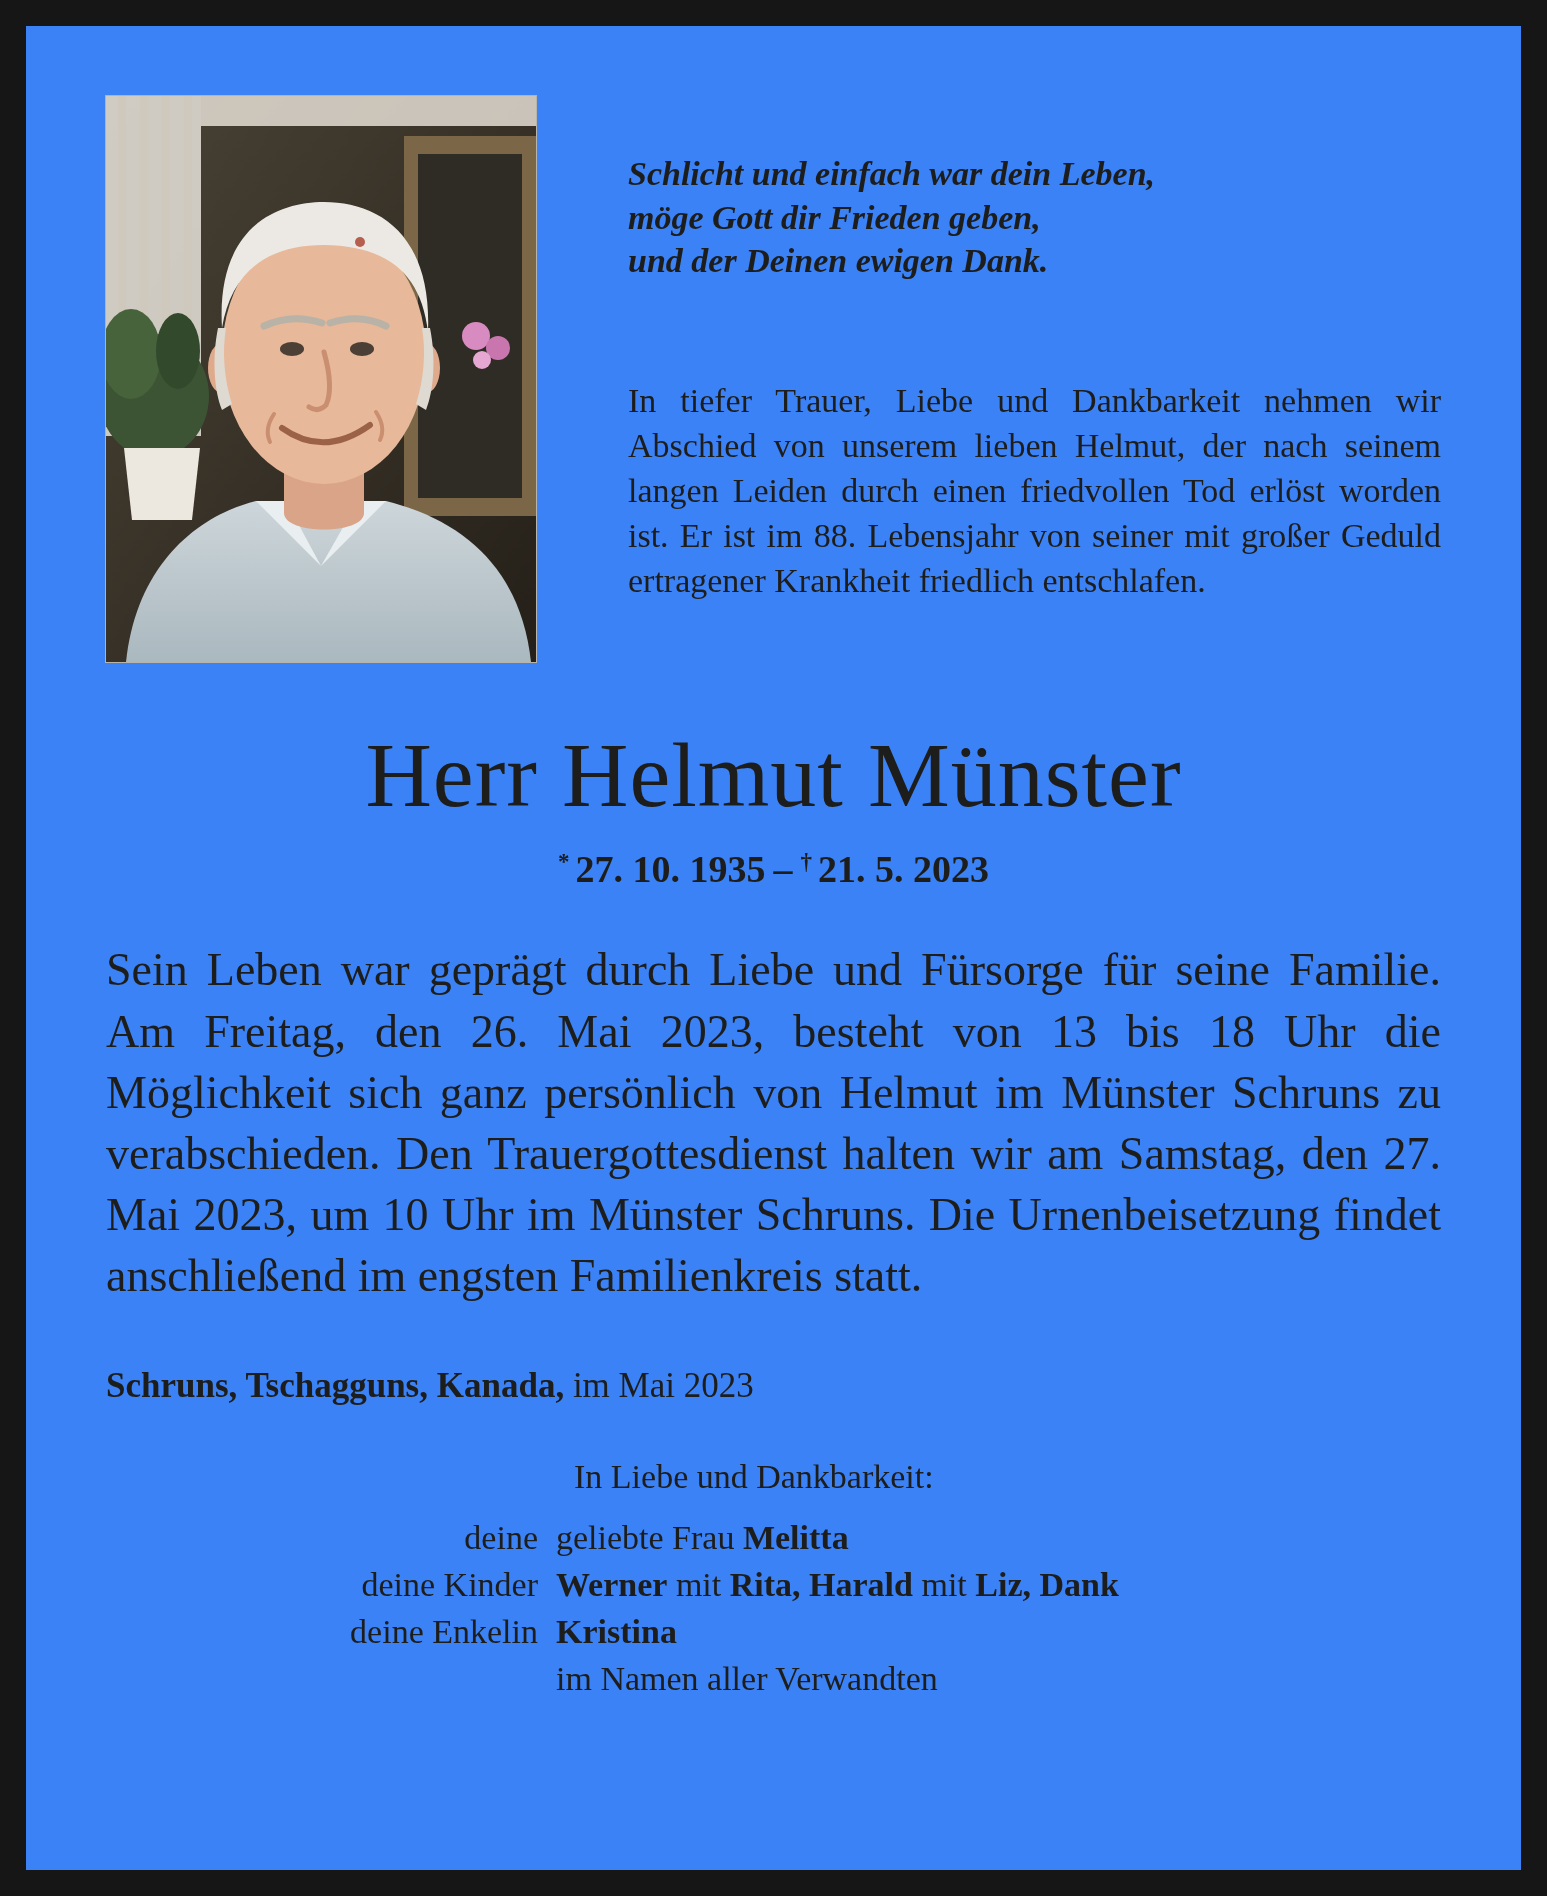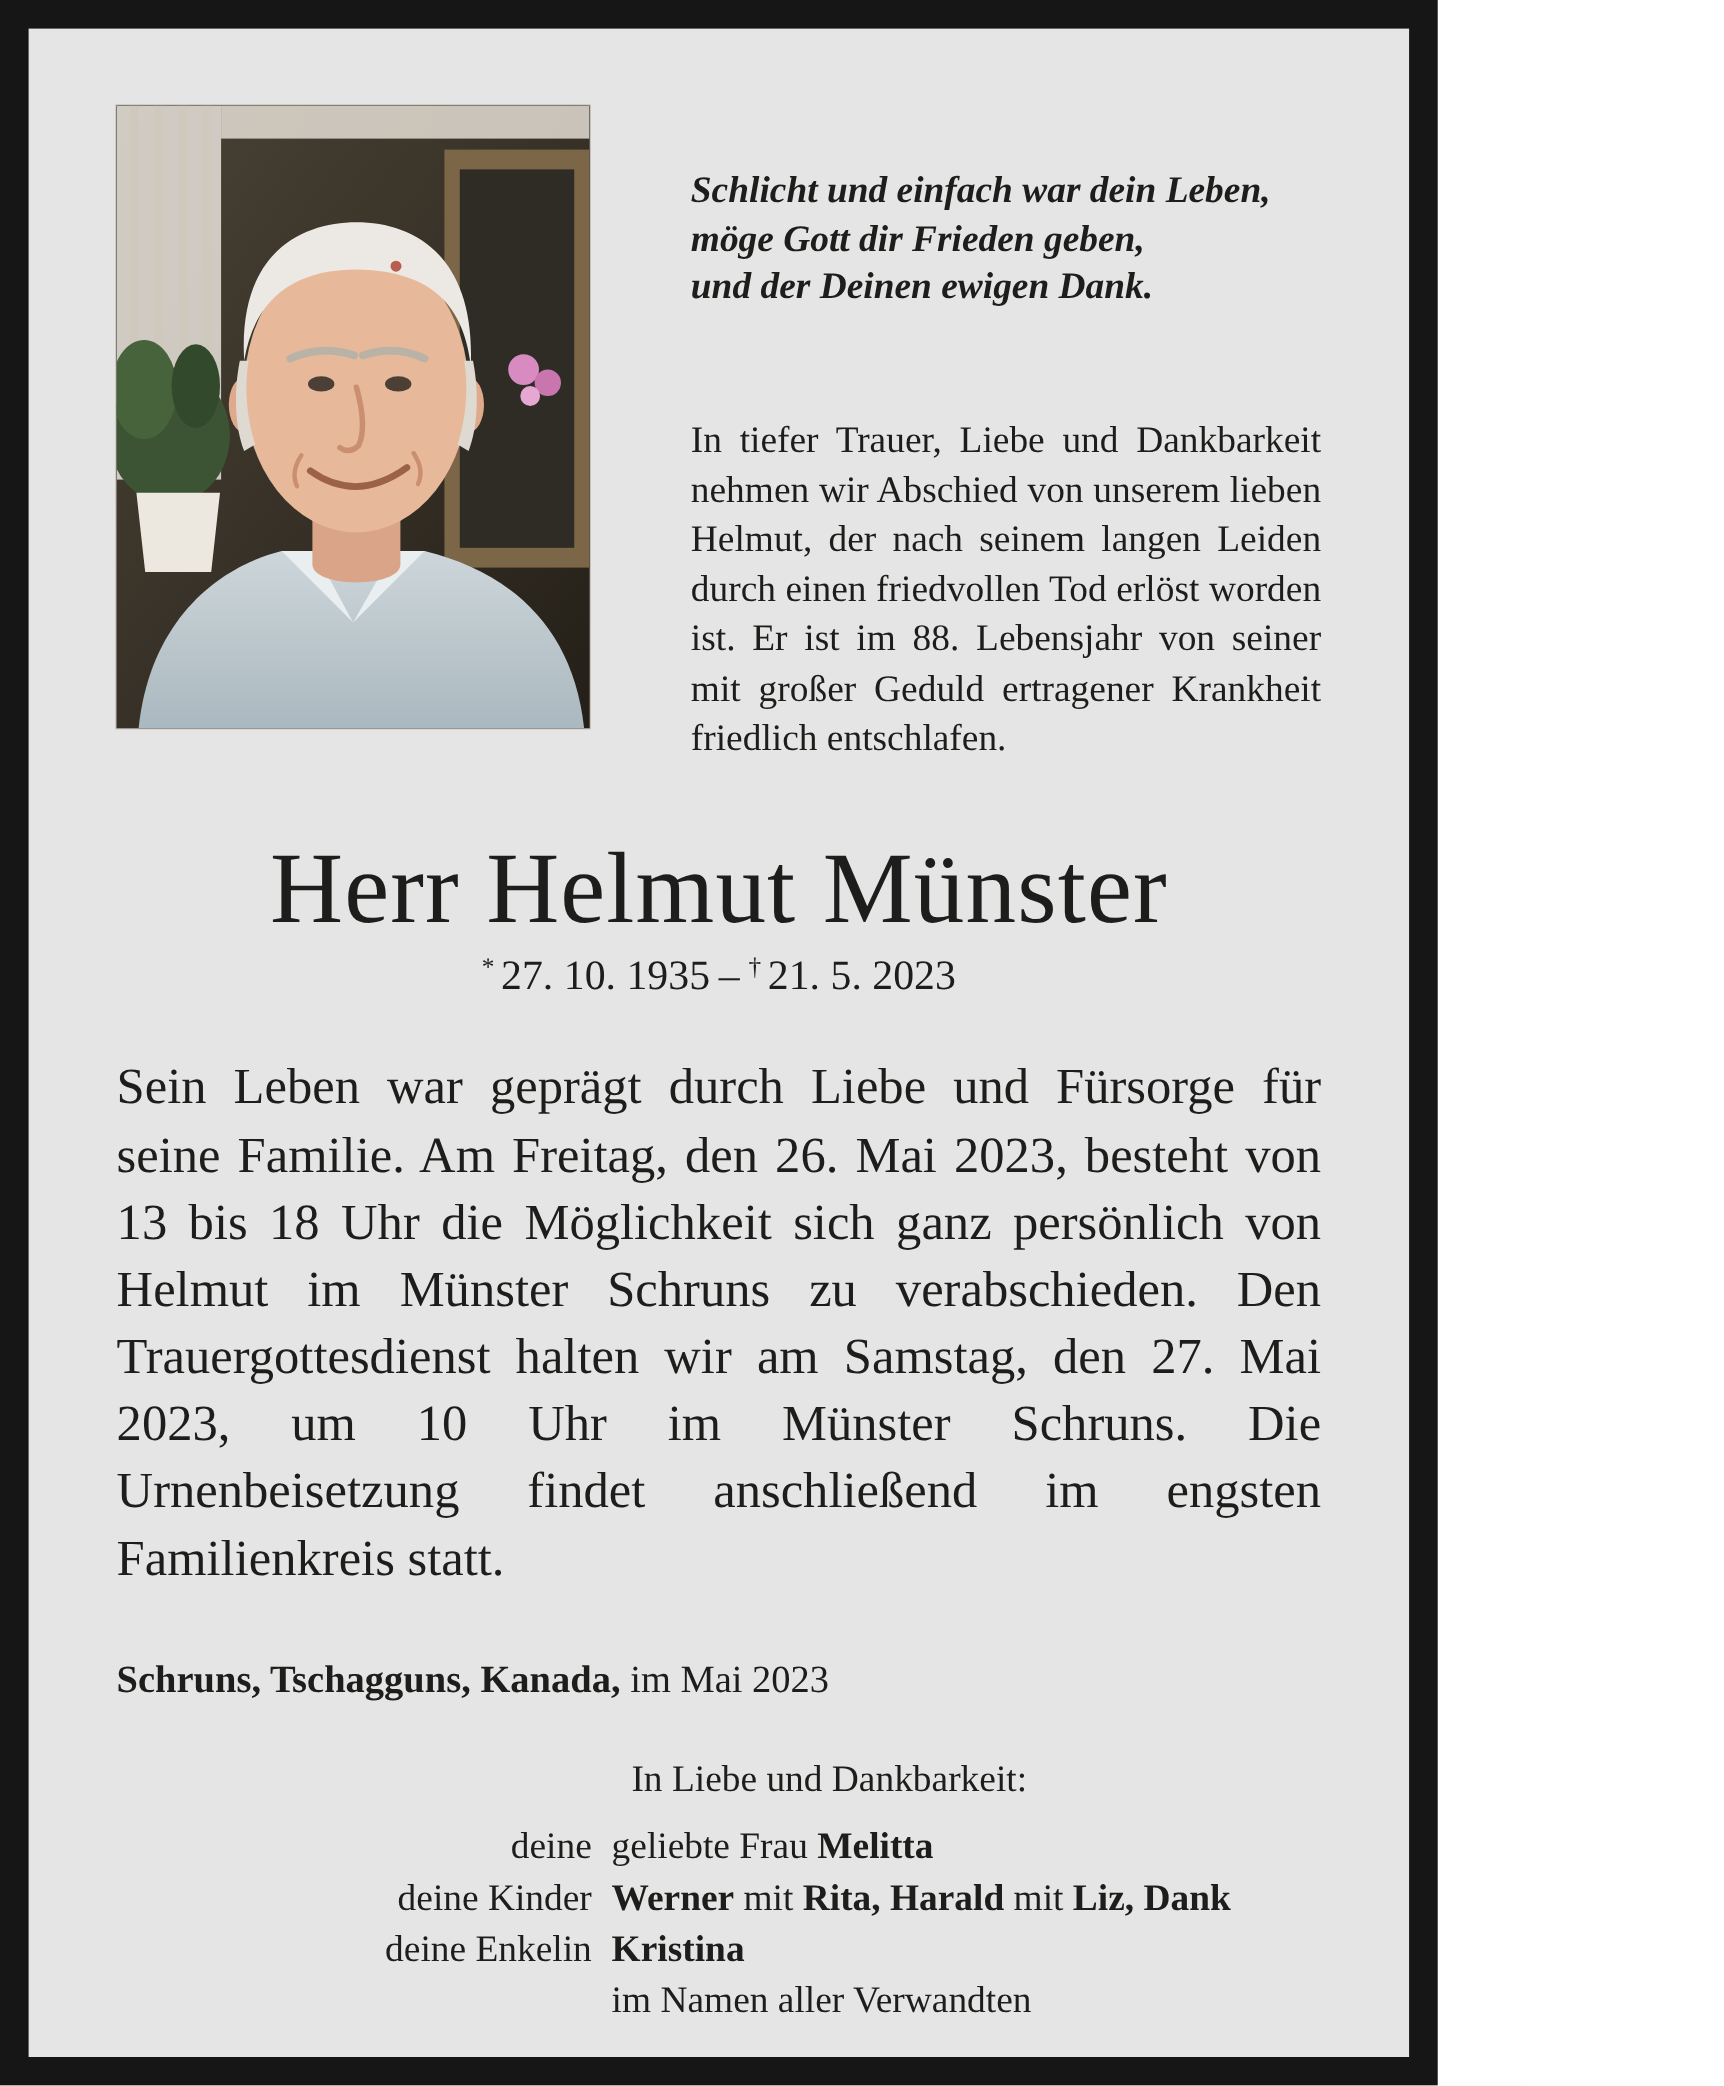--- a/index.html
+++ b/index.html
@@ -3,23 +3,23 @@
 <meta charset="utf-8">
 <style>
   * { margin:0; padding:0; box-sizing:border-box; }
   html, body { background:#ffffff; }
   body {
     width:1567px; height:1896px;
     font-family:"Liberation Serif", serif;
     color:#1d1d1b;
   }
   .page {
-    width:1307px; height:1896px;
+    width:1547px; height:1896px;
     border:26px solid #161616;
-    background:#e5e5e5;
+    background:#3b82f6;
     padding:70px 80px 0 80px;
     position:relative;
     overflow:hidden;
   }
   .top-section { display:flex; gap:92px; }
   .photo {
     width:430px; height:566px; flex:0 0 auto;
     box-shadow:0 0 0 1px #b9b3a8;
     overflow:hidden; background:#2e2820;
   }
@@ -33,22 +33,22 @@
     margin-top:95px;
     font-size:34px; line-height:1.33;
     text-align:justify;
   }
   h1.name {
     margin-top:64px; text-align:center;
     font-size:92px; font-weight:normal;
     letter-spacing:1px; line-height:1.08;
   }
   .dates {
-    margin-top:8px; text-align:center;
-    font-size:38px; font-weight:normal;
+    margin-top:22px; text-align:center;
+    font-size:38px; font-weight:bold;
   }
   .dates sup { font-size:23px; margin-right:6px; }
   .dates .sep { margin:0 8px; }
   .body-text {
     margin-top:48px;
     font-size:46px; line-height:1.33;
     text-align:justify;
   }
   .place-line { margin-top:60px; font-size:35px; }
   .place-line .places { font-weight:bold; }

